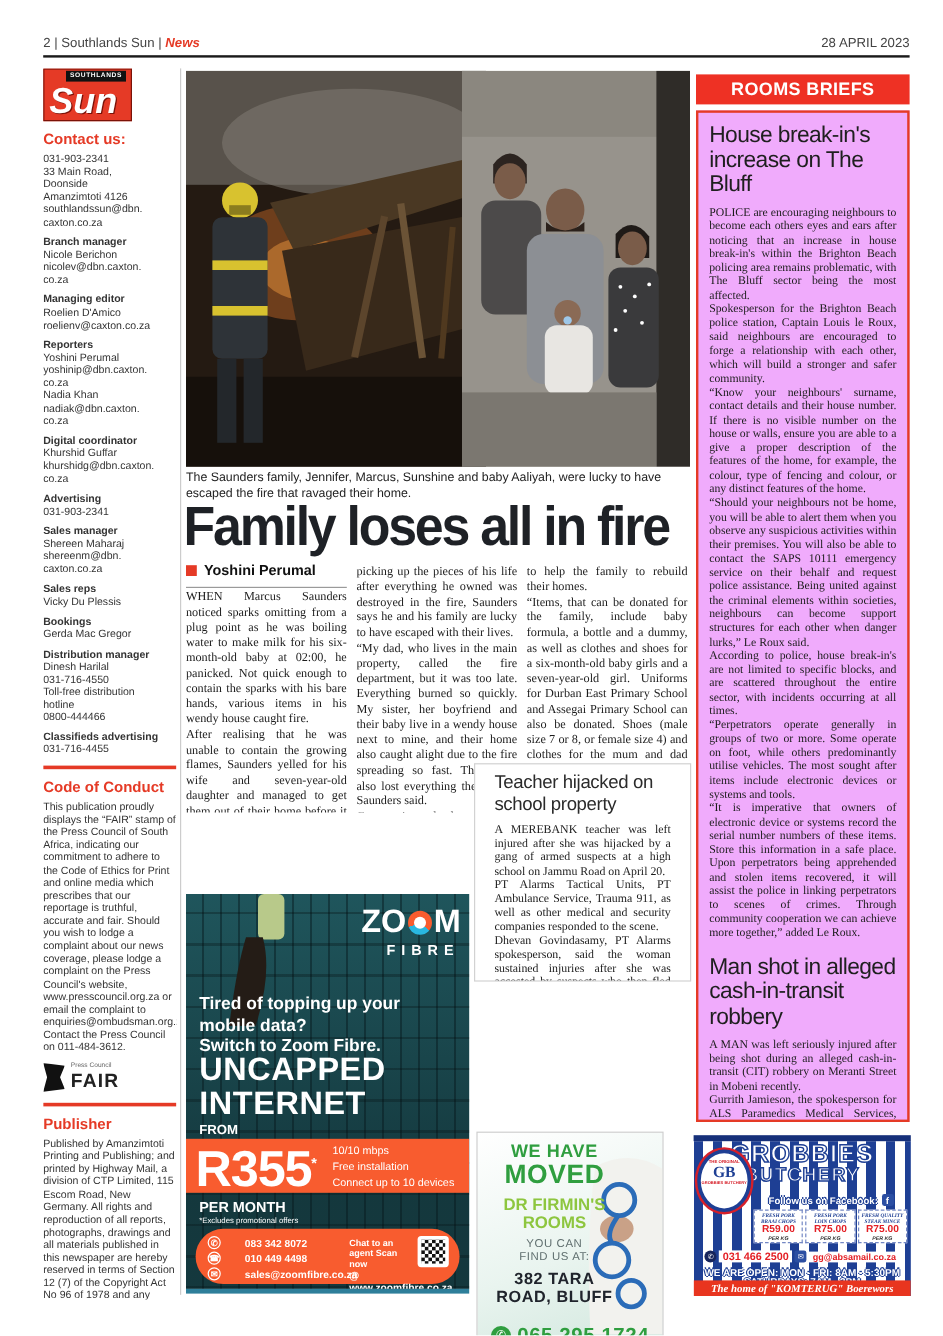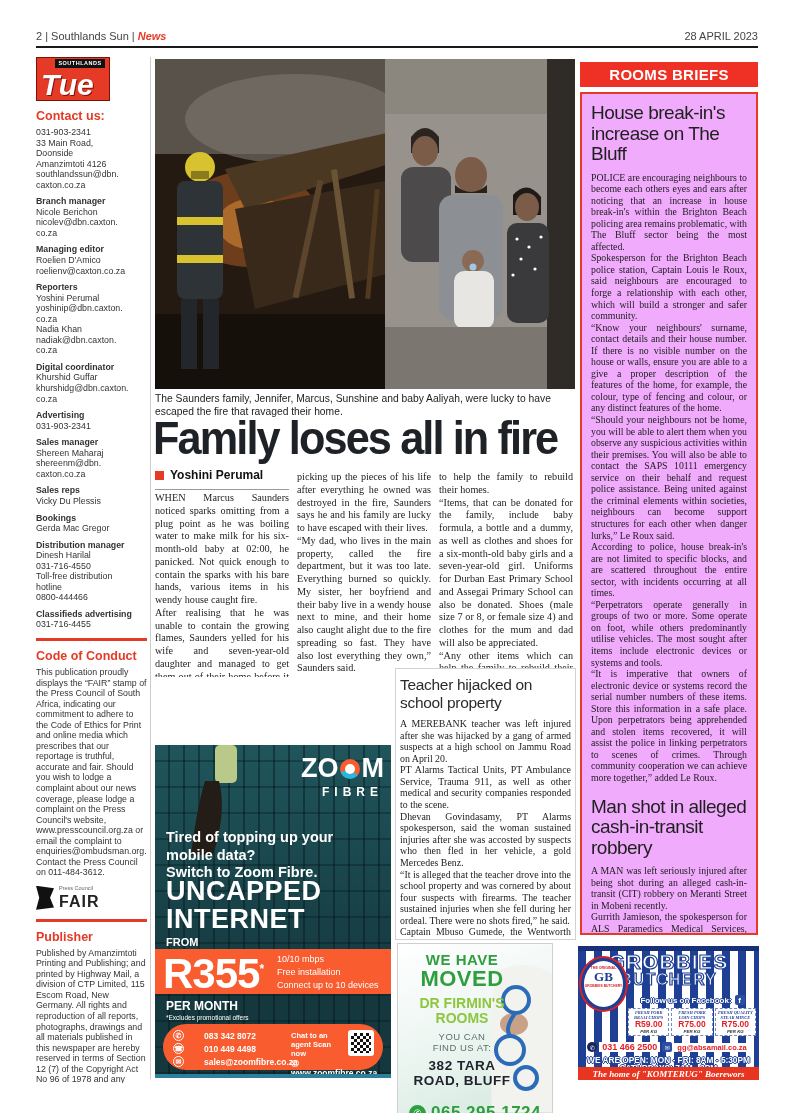--- a/index.html
+++ b/index.html
@@ -37,21 +37,21 @@
   .byline { position:absolute; left:155px; top:468px; width:134px; display:flex; align-items:center; gap:6px; border-bottom:1.5px solid #9a9a9a; padding-bottom:7px; }
   .byline-sq { width:9px; height:9px; background:#e53a26; flex:0 0 auto; }
   .byline-name { font-weight:bold; font-size:12px; color:#111; }
   .serif { font-family:"Liberation Serif",serif; white-space:pre-line; text-align:justify; color:#1c1c1c; }
   .col { position:absolute; width:134px; top:471px; font-size:10.2px; line-height:1.25; height:206px; overflow:hidden; }
   .col1 { left:155px; top:492px; height:185px; }
   .col2 { left:297px; }
   .col3 { left:439px; }
 
   
-  .teacher { position:absolute; left:395px; top:668px; width:181px; height:272px; border:1px solid #d2d2d2; padding:7px 4px; overflow:hidden; background:#fff; }
+  .teacher { position:absolute; left:395px; top:636px; width:181px; height:182px; border:1px solid #d2d2d2; padding:7px 16px; overflow:hidden; background:#fff; }
   .teacher-h { font-size:15.5px; font-weight:400; letter-spacing:-.3px; color:#2b2b2b; }
   .teacher-b { font-size:9.9px; line-height:1.17; margin-top:6px; }
 
   
   .crime-banner { position:absolute; left:580px; top:62px; width:178px; height:25px; background:#ee3124; color:#fff; font-weight:bold; font-size:15px; letter-spacing:.3px; display:flex; align-items:center; justify-content:center; }
   .crime-box { position:absolute; left:580px; top:92px; width:178px; height:843px; border:2px solid #e53a26; padding:9px 9px; overflow:hidden; background:#f0abfc; }
   .crime-h { font-size:19px; line-height:1.08; font-weight:400; letter-spacing:-.5px; color:#1f1f1f; }
   .crime-b { font-size:9.8px; line-height:1.18; margin-top:7px; }
   .crime-h2 { margin-top:13px; }
 
@@ -135,21 +135,21 @@
 <div class="page">
 
   <div class="hdr-left"><span>2 | Southlands Sun | </span><b>News</b></div>
   <div class="hdr-right">28 APRIL 2023</div>
   <div class="hdr-line"></div>
   <div class="v-rule"></div>
 
   <div class="sidebar">
     <div class="sun-logo">
       <div class="region">SOUTHLANDS</div>
-      <div class="name">Tue</div>
+      <div class="name">Sun</div>
     </div>
     <div class="sb-red-head">Contact us:</div>
     <div class="sb-body">031-903-2341
 33 Main Road,
 Doonside
 Amanzimtoti 4126
 southlandssun@dbn.
 caxton.co.za</div>
 
     <div>

